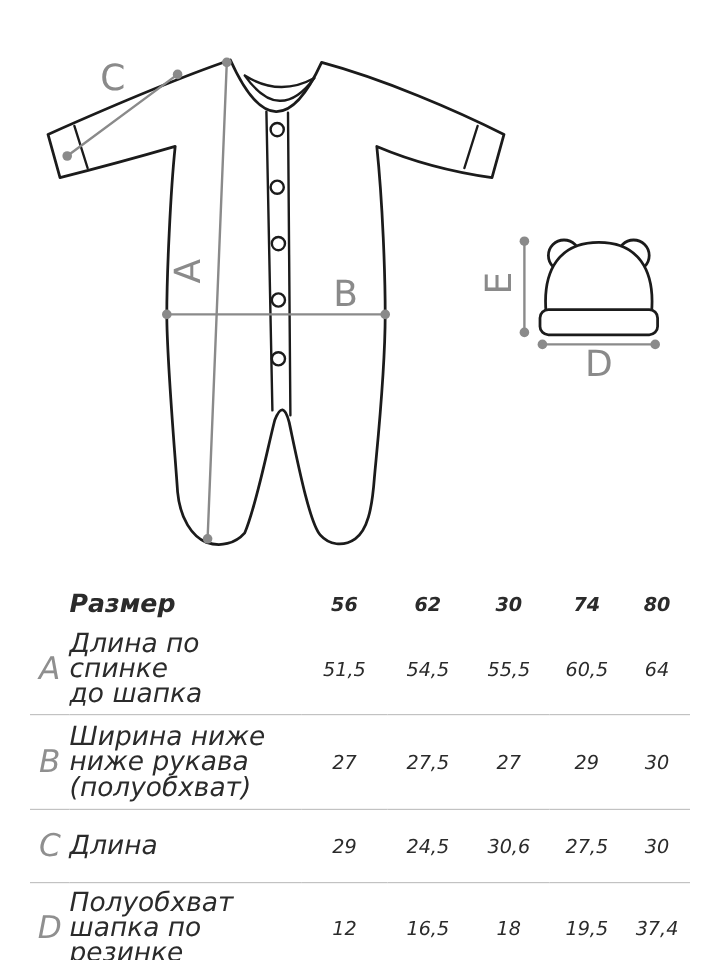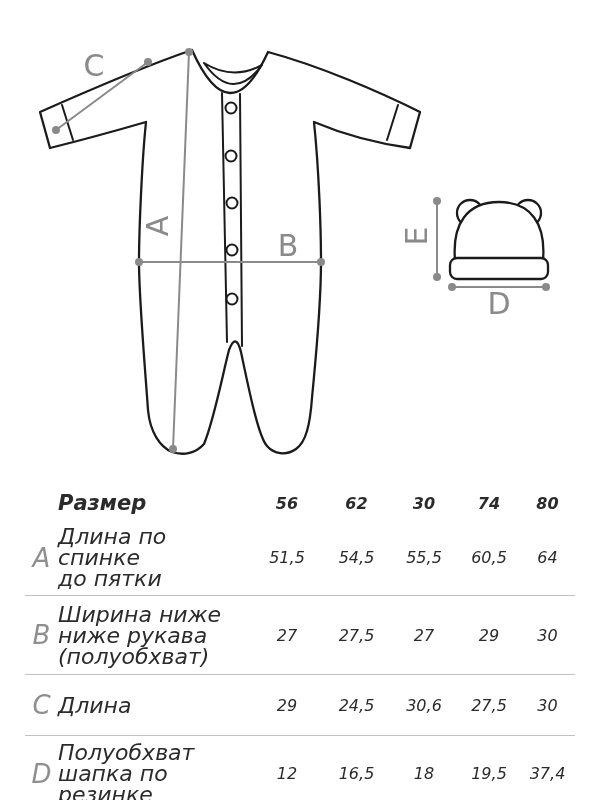--- a/index.html
+++ b/index.html
@@ -124,21 +124,21 @@
       <td class="val hlabel">56</td>
       <td class="val hlabel">62</td>
       <td class="val hlabel">30</td>
       <td class="val hlabel">74</td>
       <td class="val hlabel">80</td>
     </tr>
     <tr class="data-row row-a">
       <td class="letter">A</td>
       <td class="rlabel">
         <div>Длина по спинке</div>
-        <div>до пятки</div>
+        <div>до шапка</div>
       </td>
       <td class="val">51,5</td>
       <td class="val">54,5</td>
       <td class="val">55,5</td>
       <td class="val">60,5</td>
       <td class="val">64</td>
     </tr>
     <tr class="data-row row-b">
       <td class="letter">B</td>
       <td class="rlabel">

